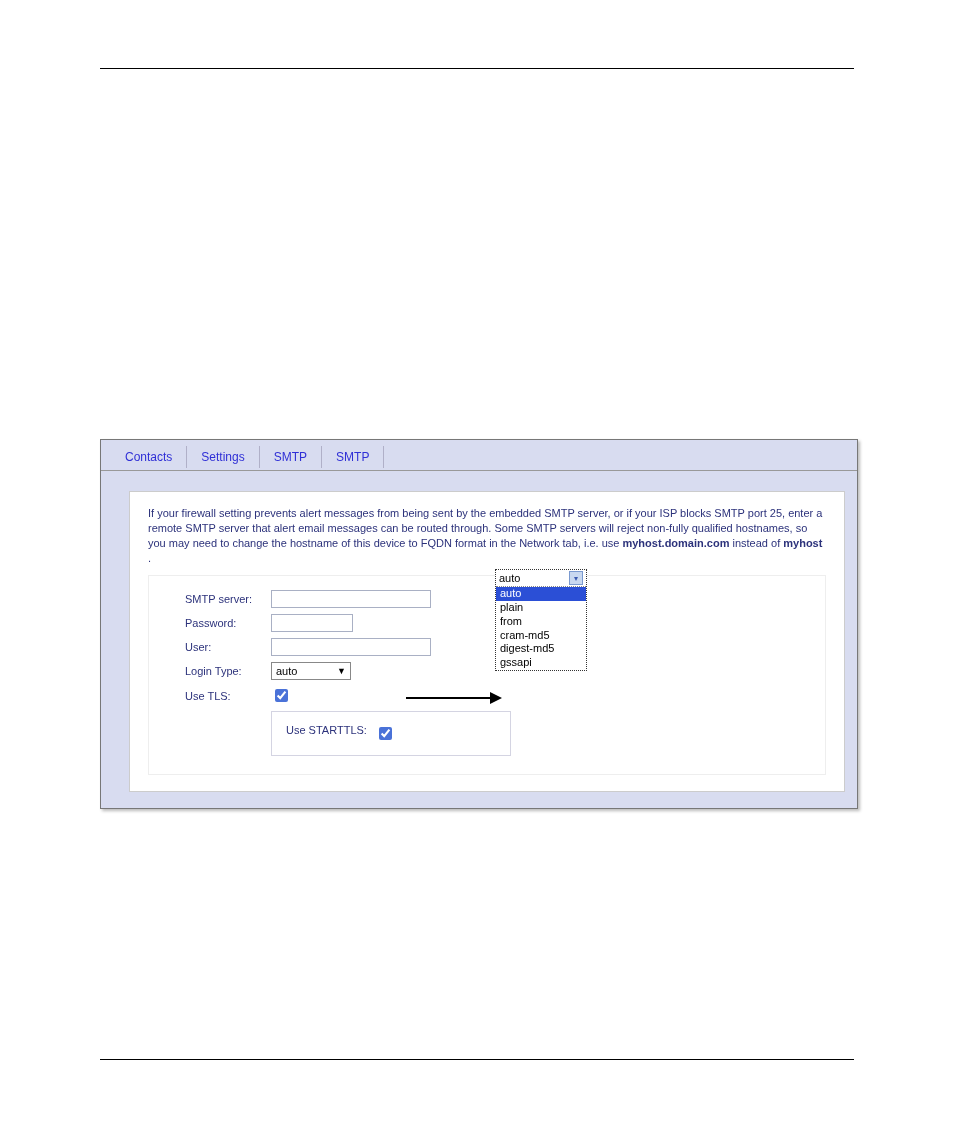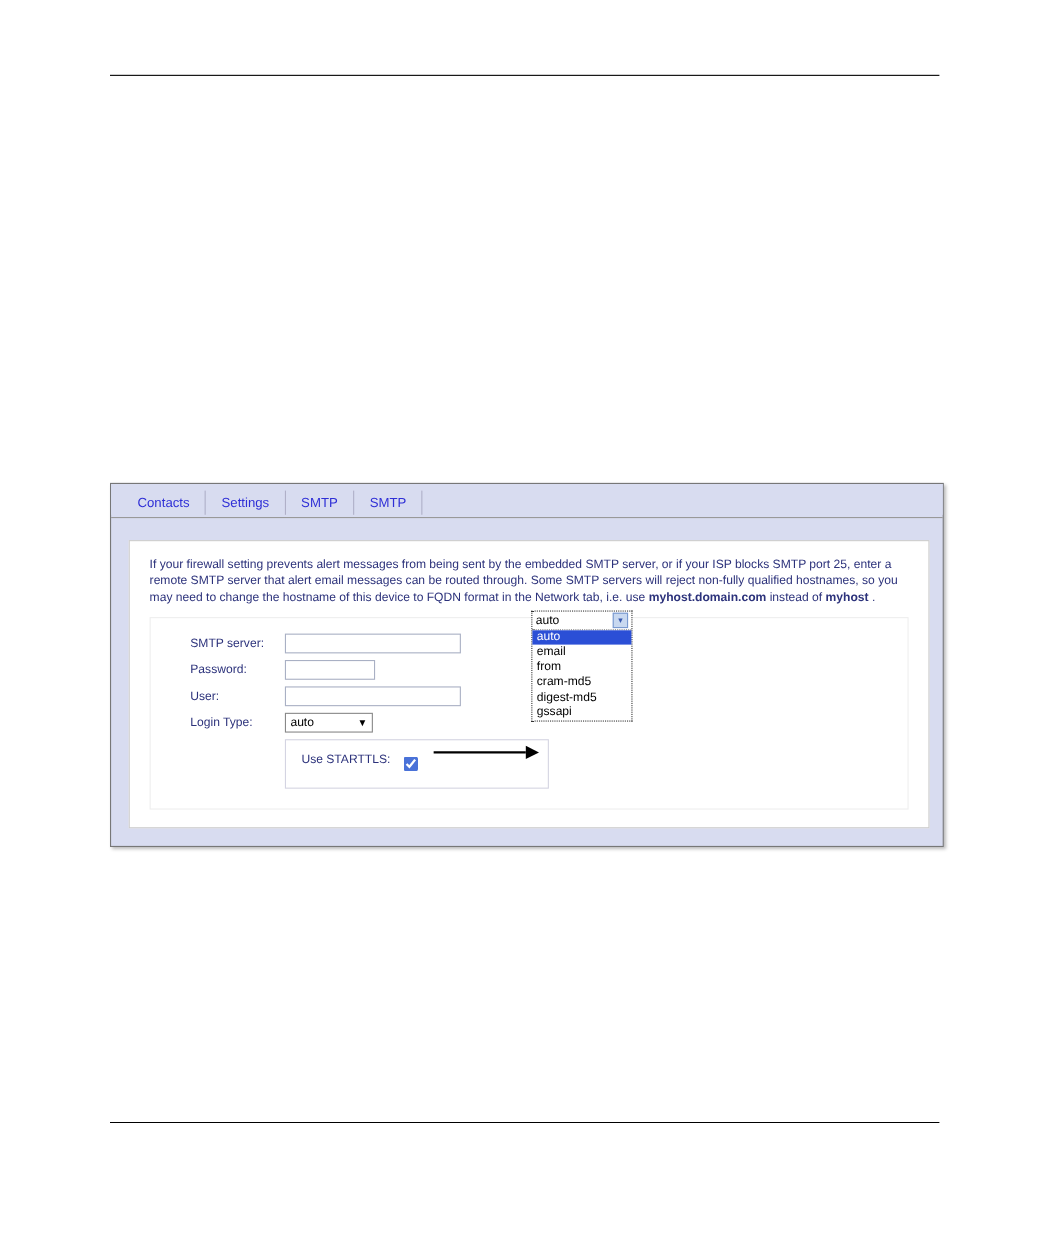--- a/index.html
+++ b/index.html
@@ -41,21 +41,21 @@
     border-right: 1px solid #b0b0c8;
     cursor: pointer;
   }
   .tab:last-child { border-right: 1px solid #b0b0c8; }
   .tab-row-underline {
     border-bottom: 1px solid #999;
     margin: 2px 0 0 0;
   }
   .inner-panel {
     background: #fff;
-    margin: 20px 12px 0 16px;
+    margin: 20px 12px 0 28px;
     padding: 14px 18px 16px 18px;
     border: 1px solid #ccc;
   }
   .info-text {
     color: #2c327b;
     font-size: 11px;
     line-height: 1.35;
     margin-bottom: 10px;
   }
   .info-text b { font-weight: bold; }
@@ -194,38 +194,42 @@
 
 
         <div class="form-row">
           <div class="form-label">Login Type:</div>
           <div class="select-like">
             <span>auto</span>
             <span class="chev">▼</span>
           </div>
         </div>
 
+        <div class="form-row">
+          <div class="form-label">Use TLS:</div>
+          <input type="checkbox" class="chk" checked="" style="">
+        </div>
 
         <div class="sub-box">
           <span>Use STARTTLS:</span>
           <input type="checkbox" class="chk" checked="" style="">
         </div>
 
         <svg class="arrow-svg" width="96" height="20">
           <line x1="0" y1="10" x2="84" y2="10" stroke="#000" stroke-width="2"></line>
           <polygon points="84,4 96,10 84,16" fill="#000"></polygon>
         </svg>
 
         <div class="dropdown-open">
           <div class="dropdown-header">
             <span>auto</span>
             <span class="dd-chev-box">▾</span>
           </div>
           <div class="dd-opt dd-sel">auto</div>
-          <div class="dd-opt">email</div>
+          <div class="dd-opt">plain</div>
           <div class="dd-opt">from</div>
           <div class="dd-opt">cram-md5</div>
           <div class="dd-opt">digest-md5</div>
           <div class="dd-opt">gssapi</div>
         </div>
 
       </div>
     </div>
   </div>
 

